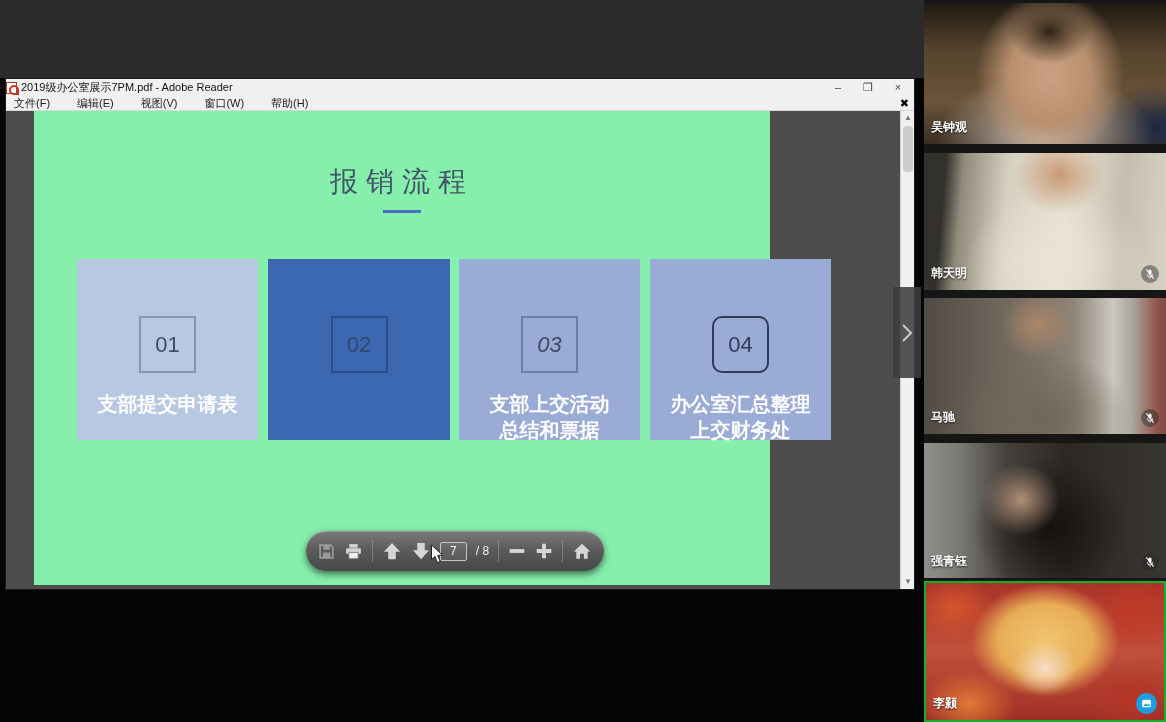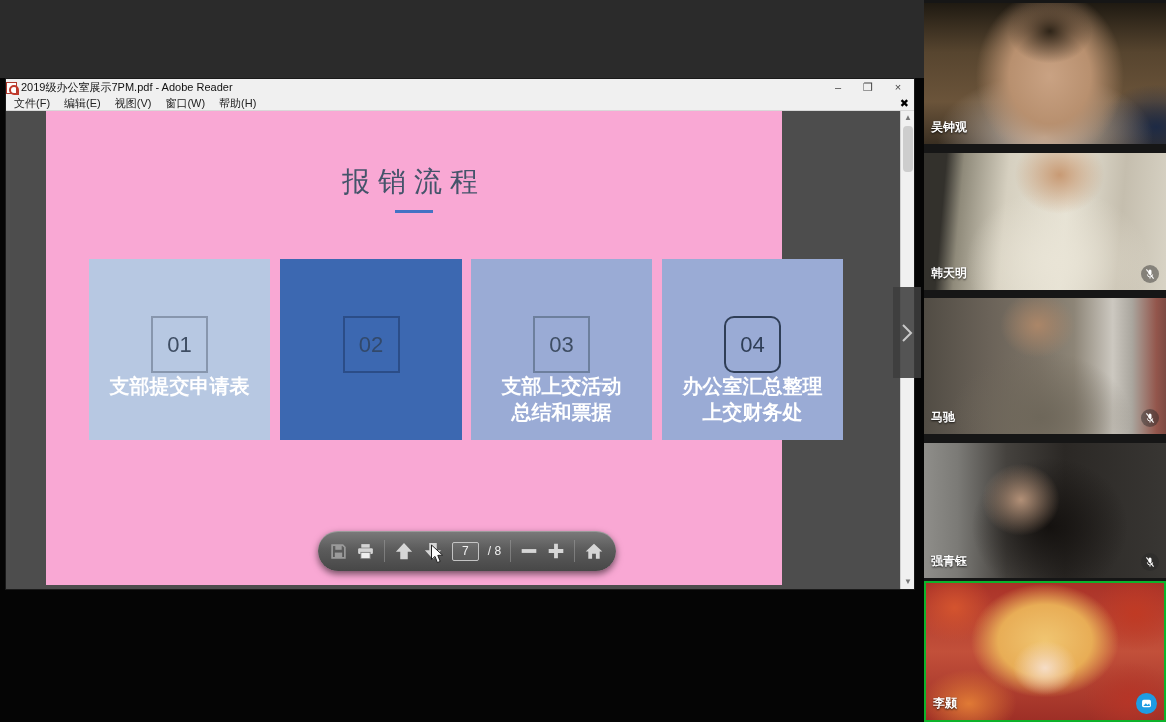--- a/index.html
+++ b/index.html
@@ -12,42 +12,42 @@
   .top-strip  { position:absolute; left:0; top:0; width:924px; height:78px; background:#2b2b2b; }
 
   
   .win { position:absolute; left:5px; top:78px; width:910px; height:512px; background:#4d4d4d; border:1px solid #1a1a1a; }
   .titlebar { position:absolute; left:0; top:0; width:100%; height:17px; background:#f0f0f0; display:flex; align-items:center; padding-left:0; }
   .pdf-ico { width:11px; height:12px; background:#fff; border:1px solid #b03a2e; position:relative; margin-right:4px; flex:0 0 auto; }
   .pdf-ico::after { content:""; position:absolute; left:2px; top:2px; width:6px; height:6px; border:2px solid #c0392b; border-radius:50% 50% 0 50%; }
   .title-text { font-size:11px; color:#111; white-space:nowrap; }
   .win-controls { position:absolute; right:2px; top:0; height:17px; display:flex; align-items:center; gap:14px; padding-right:6px; }
   .win-btn { font-size:11px; color:#444; line-height:17px; width:16px; text-align:center; cursor:default; }
-  .menubar { position:absolute; left:0; top:17px; width:100%; height:15px; background:#f0f0f0; border-bottom:1px solid #d8d8d8; display:flex; align-items:center; gap:14px; padding-left:8px; }
+  .menubar { position:absolute; left:0; top:17px; width:100%; height:15px; background:#f0f0f0; border-bottom:1px solid #d8d8d8; display:flex; align-items:center; gap:27px; padding-left:8px; }
   .menu-item { font-size:11px; color:#222; }
   .doc-close { position:absolute; right:5px; top:17px; font-size:11px; font-weight:bold; color:#000; line-height:15px; }
 
   .docarea { position:absolute; left:0; top:32px; width:908px; height:478px; background:#4d4d4d; overflow:hidden; }
   .scrollbar { position:absolute; right:0; top:0; width:14px; height:478px; background:#f0f0f0; border-left:1px solid #d0d0d0; }
   .sb-arrow { position:absolute; left:0; width:14px; height:14px; color:#777; font-size:8px; text-align:center; line-height:14px; }
   .sb-up { top:0; } .sb-down { bottom:0; }
   .sb-thumb { position:absolute; left:2px; top:15px; width:10px; height:46px; background:#cdcdcd; border-radius:4px; }
 
   
-  .page { position:absolute; left:40px; top:0; width:736px; height:474px; background:#f9a8d4; }
+  .page { position:absolute; left:28px; top:0; width:736px; height:474px; background:#86efac; }
   .pdf-title { position:absolute; top:52px; left:0; width:100%; text-align:center; font-size:28px; letter-spacing:8px; color:#44546a; font-family:"Liberation Sans","DejaVu Sans",sans-serif; }
   .pdf-title-rule { position:absolute; top:99px; left:50%; transform:translateX(-50%); width:38px; height:3px; background:#4472c4; }
 
   .steps { position:absolute; left:0; top:148px; width:100%; height:182px; }
   .step { position:absolute; top:0; width:181px; height:181px; text-align:center; }
   .step .sq { width:57px; height:57px; margin:57px auto 0; border:2px solid; display:flex; align-items:center; justify-content:center; font-size:22px; }
-  .step .lbl { font-size:20px; font-weight:bold; color:#fff; line-height:1.3; white-space:pre-line; }
+  .step .lbl { margin-top:18px; font-size:20px; font-weight:bold; color:#fff; line-height:1.3; white-space:pre-line; }
   .s1 { left:43px;  background:#b7c8e2; } .s1 .sq { border-color:#8796ad; color:#3e4d63; }
   .s2 { left:234px; background:#3c68b1; width:182px; } .s2 .sq { border-color:#2b4d88; color:#32496b; }
-  .s3 { left:425px; background:#9aabd5; } .s3 .sq { border-color:#6d7f9d; color:#3e4d63; }
+  .s3 { left:425px; background:#9aabd5; } .s3 .sq { border-color:#6d7f9d; color:#3e4d63;font-style:italic; }
   .s4 { left:616px; background:#9aabd5; } .s4 .sq { border-color:#2f3e57; color:#2f3e57;border-radius:10px; }
 
   
   .ftoolbar { position:absolute; left:272px; top:420px; width:298px; height:40px; border-radius:21px;
     background:linear-gradient(180deg,#7b7b7b 0%,#5c5c5c 45%,#474747 100%);
     box-shadow:0 3px 7px rgba(0,0,0,.55), inset 0 1px 0 rgba(255,255,255,.25);
     display:flex; align-items:center; justify-content:center; gap:9px; }
   .tb-sep { width:1px; height:22px; background:#9d9d9d; opacity:.55; }
   .tb-ic { display:flex; align-items:center; justify-content:center; }
   .pagebox { width:27px; height:19px; border:1px solid #c4c4c4; border-radius:2px; background:rgba(255,255,255,.06);

